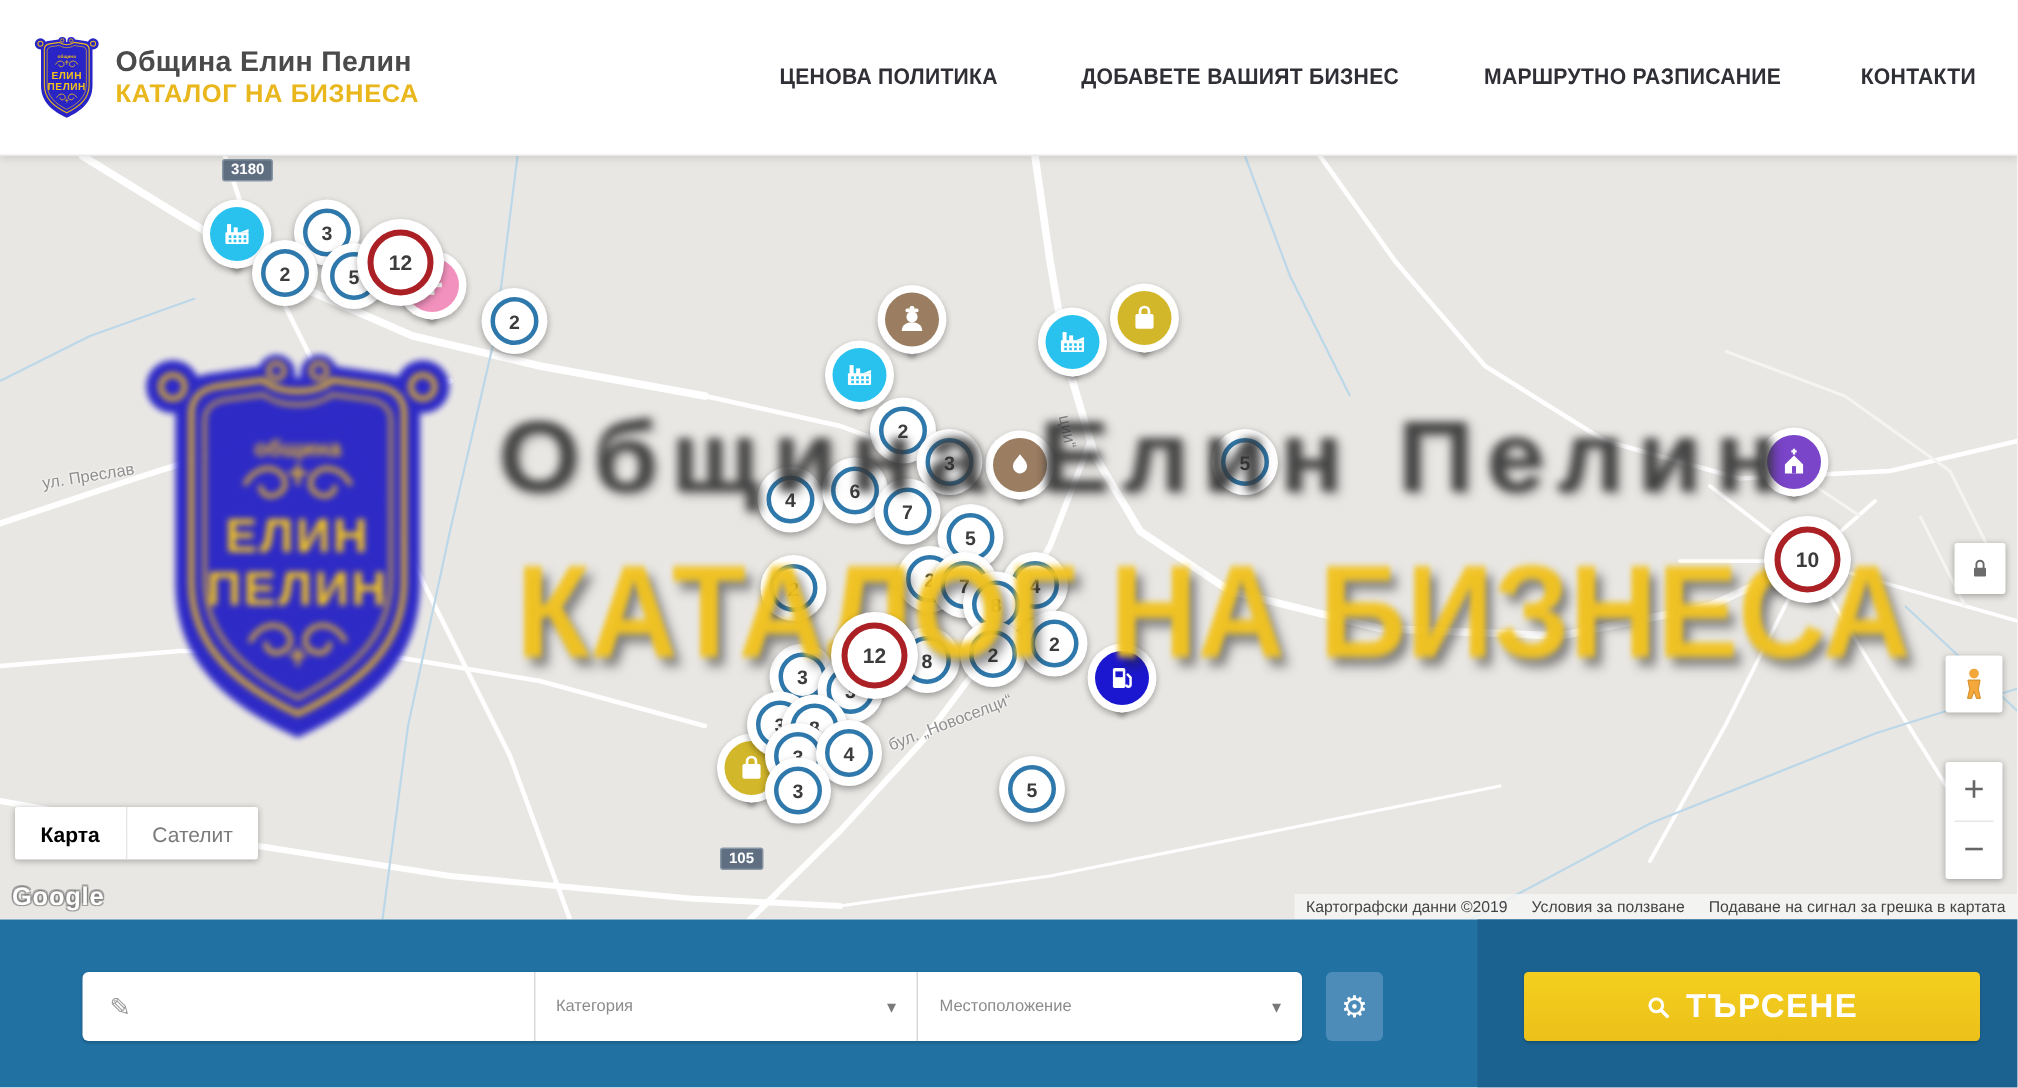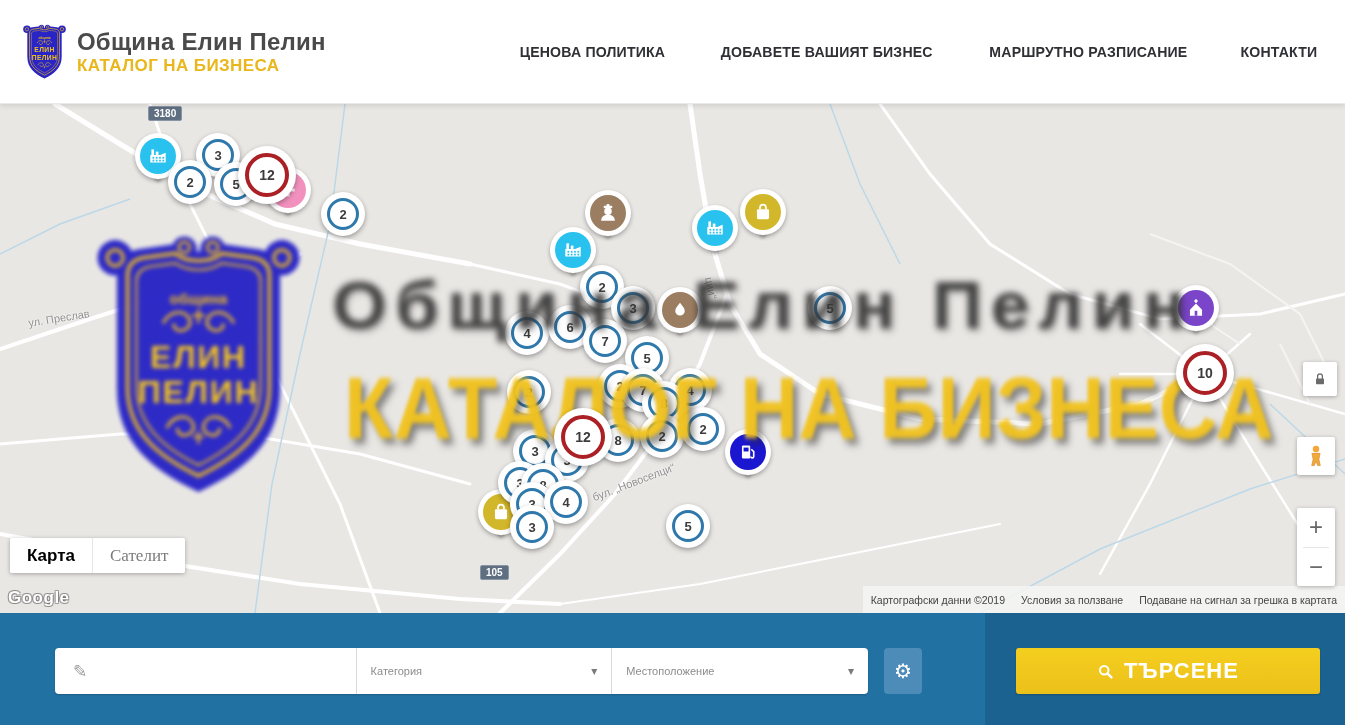--- a/index.html
+++ b/index.html
@@ -5,21 +5,21 @@
   * { margin:0; padding:0; box-sizing:border-box; }
   html,body { width:1345px; height:725px; overflow:hidden; font-family:"Liberation Sans", sans-serif; background:#fff; }
   .stage { position:relative; width:1345px; height:725px; overflow:hidden; }
 
   
   .header { position:absolute; left:0; top:0; width:1345px; height:104px; background:#fff;
             border-bottom:1px solid #e9e9e9; box-shadow:0 2px 5px rgba(0,0,0,.10); z-index:30;
             display:flex; align-items:center; justify-content:space-between; padding:0 25px 0 22px; }
   .brand { display:flex; align-items:center; gap:10px; text-decoration:none; cursor:pointer; }
   .brand-titles { display:flex; flex-direction:column; line-height:1.15; }
-  .brand-title { font-size:24px; font-weight:700; color:#4a4a4a; letter-spacing:.2px; }
+  .brand-title { font-size:19px; font-weight:700; color:#4a4a4a; letter-spacing:.2px; }
   .brand-subtitle { font-size:17px; font-weight:700; color:#e9b71b; letter-spacing:.4px; }
   .nav { display:flex; align-items:center; gap:44px; }
   .nav a { text-decoration:none; color:#2f2f36; font-size:15px; font-weight:700; letter-spacing:.2px;
            transform:scaleX(.94); transform-origin:center; white-space:nowrap; cursor:pointer; }
 
   
   .map { position:absolute; left:0; top:104px; width:1345px; height:509px; background:#e9e7e4; overflow:hidden; cursor:grab; }
   .roads { position:absolute; left:0; top:0; }
 
   .street-label { position:absolute; color:#8f8f8f; font-size:11px; white-space:nowrap; z-index:3;
@@ -49,28 +49,28 @@
               color:rgba(58,58,58,.92); white-space:nowrap; filter:blur(3px);
               transform:scaleX(1.05); transform-origin:left top; text-shadow:2px 3px 4px rgba(0,0,0,.3); }
   .wm-subtitle { position:absolute; left:344px; top:253px; font-size:88px; font-weight:700;
                  color:rgba(242,195,29,.95); white-space:nowrap; filter:blur(2px);
                  transform:scaleX(.92); transform-origin:left top; text-shadow:5px 6px 7px rgba(40,40,40,.55); }
 
   
   .maptype { position:absolute; left:10px; bottom:40px; display:flex; z-index:12;
              box-shadow:0 1px 4px rgba(0,0,0,.3); border-radius:2px; overflow:hidden; }
   .maptype button { height:35px; padding:0 17px; background:#fff; border:none; font-family:"Liberation Sans",sans-serif;
-                    font-size:17px; cursor:pointer; }
+                    font-size:14px; cursor:pointer; }
   .maptype .active { font-weight:700; color:#000; border-right:1px solid #e6e6e6; }
-  .maptype .idle { color:#7b7b7b;font-family:Liberation Serif, serif; }
+  .maptype .idle { color:#7b7b7b; }
   .google-logo { position:absolute; left:8px; bottom:5px; z-index:12; color:#fff; font-size:17px; font-weight:700;
                  letter-spacing:.5px; cursor:pointer;
                  text-shadow:-1px -1px 0 rgba(110,110,110,.55), 1px -1px 0 rgba(110,110,110,.55),
                              -1px 1px 0 rgba(110,110,110,.55), 1px 1px 0 rgba(110,110,110,.55); }
-  .attribution { position:absolute; right:0; bottom:0; height:27px; display:flex; align-items:center; z-index:12;
+  .attribution { position:absolute; right:0; bottom:0; height:17px; display:flex; align-items:center; z-index:12;
                  background:rgba(245,245,245,.82); font-size:10.5px; color:#444; }
   .attribution span { padding:0 8px; white-space:nowrap; }
   .attribution .lnk { cursor:pointer; }
   .ctl-btn { position:absolute; right:10px; width:38px; height:38px; background:#fff; border:none; border-radius:2px;
              box-shadow:0 1px 4px rgba(0,0,0,.3); display:flex; align-items:center; justify-content:center;
              cursor:pointer; z-index:12; }
   .lock-btn { top:258px; right:8px; width:34px; height:34px; }
   .pegman-btn { top:333px; }
   .zoomctl { position:absolute; right:10px; top:404px; width:38px; height:78px; background:#fff; border-radius:2px;
              box-shadow:0 1px 4px rgba(0,0,0,.3); display:flex; flex-direction:column; z-index:12; }

